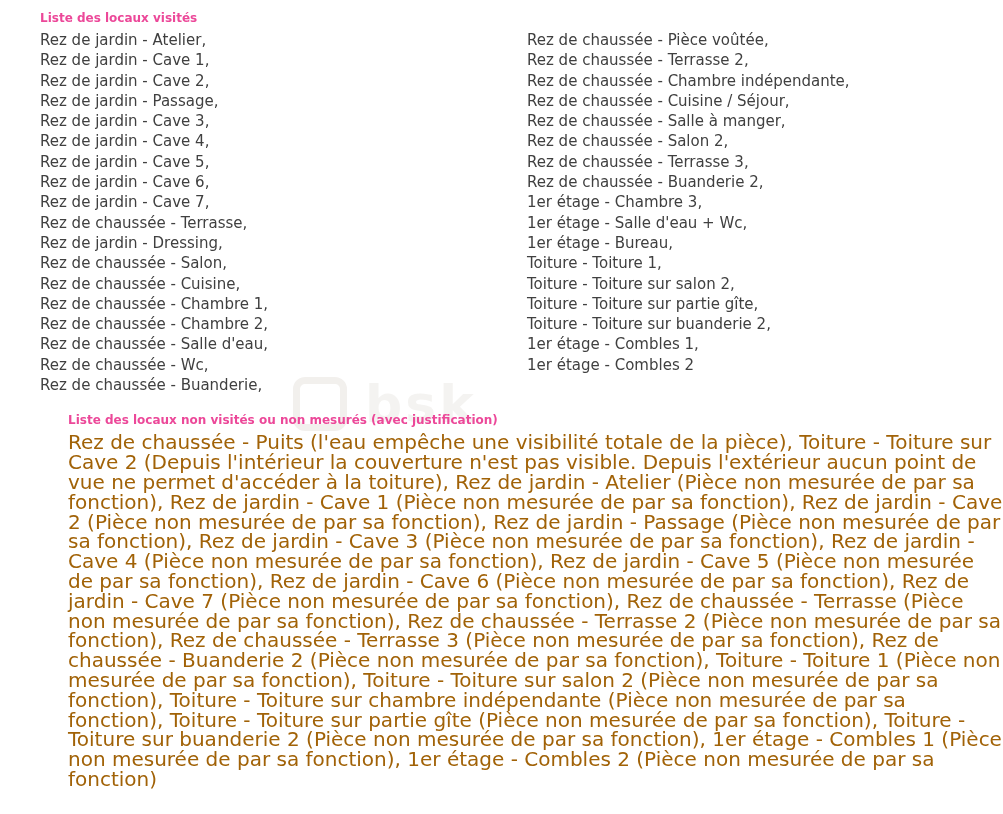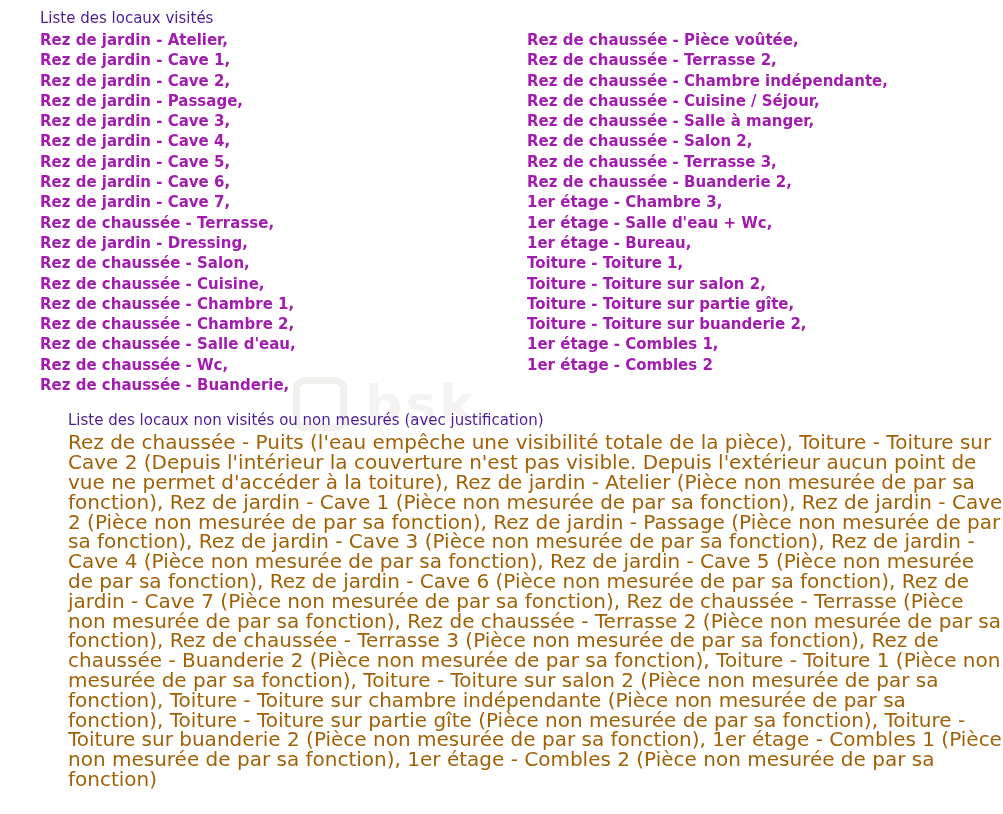--- a/index.html
+++ b/index.html
@@ -15,43 +15,43 @@
   .page {
     position: relative;
     width: 1003px;
     height: 814px;
     box-sizing: border-box;
     padding: 8px 28px 0 40px;
     background: #ffffff;
     overflow: hidden;
   }
   .section-title {
-    font-size: 15px;
-    font-weight: normal;
-    color: #4c1d95;
+    font-size: 12px;
+    font-weight: bold;
+    color: #ec4899;
     line-height: 21px;
     white-space: nowrap;
   }
   .columns {
     display: flex;
     align-items: flex-start;
     margin-top: 1px;
   }
   .col-left {
     flex: none;
     width: 457px;
   }
   .col-right {
     flex: 1;
     margin-left: 30px;
   }
   .room-item {
     font-size: 15px;
-    font-weight: bold;
-    color: #a21caf;
+    font-weight: normal;
+    color: #404040;
     line-height: 20.3px;
     white-space: nowrap;
   }
   .section-not-visited {
     margin-top: 15px;
     margin-left: 28px;
   }
   .paragraph {
     margin: 2px 0 0 0;
     width: 937px;

